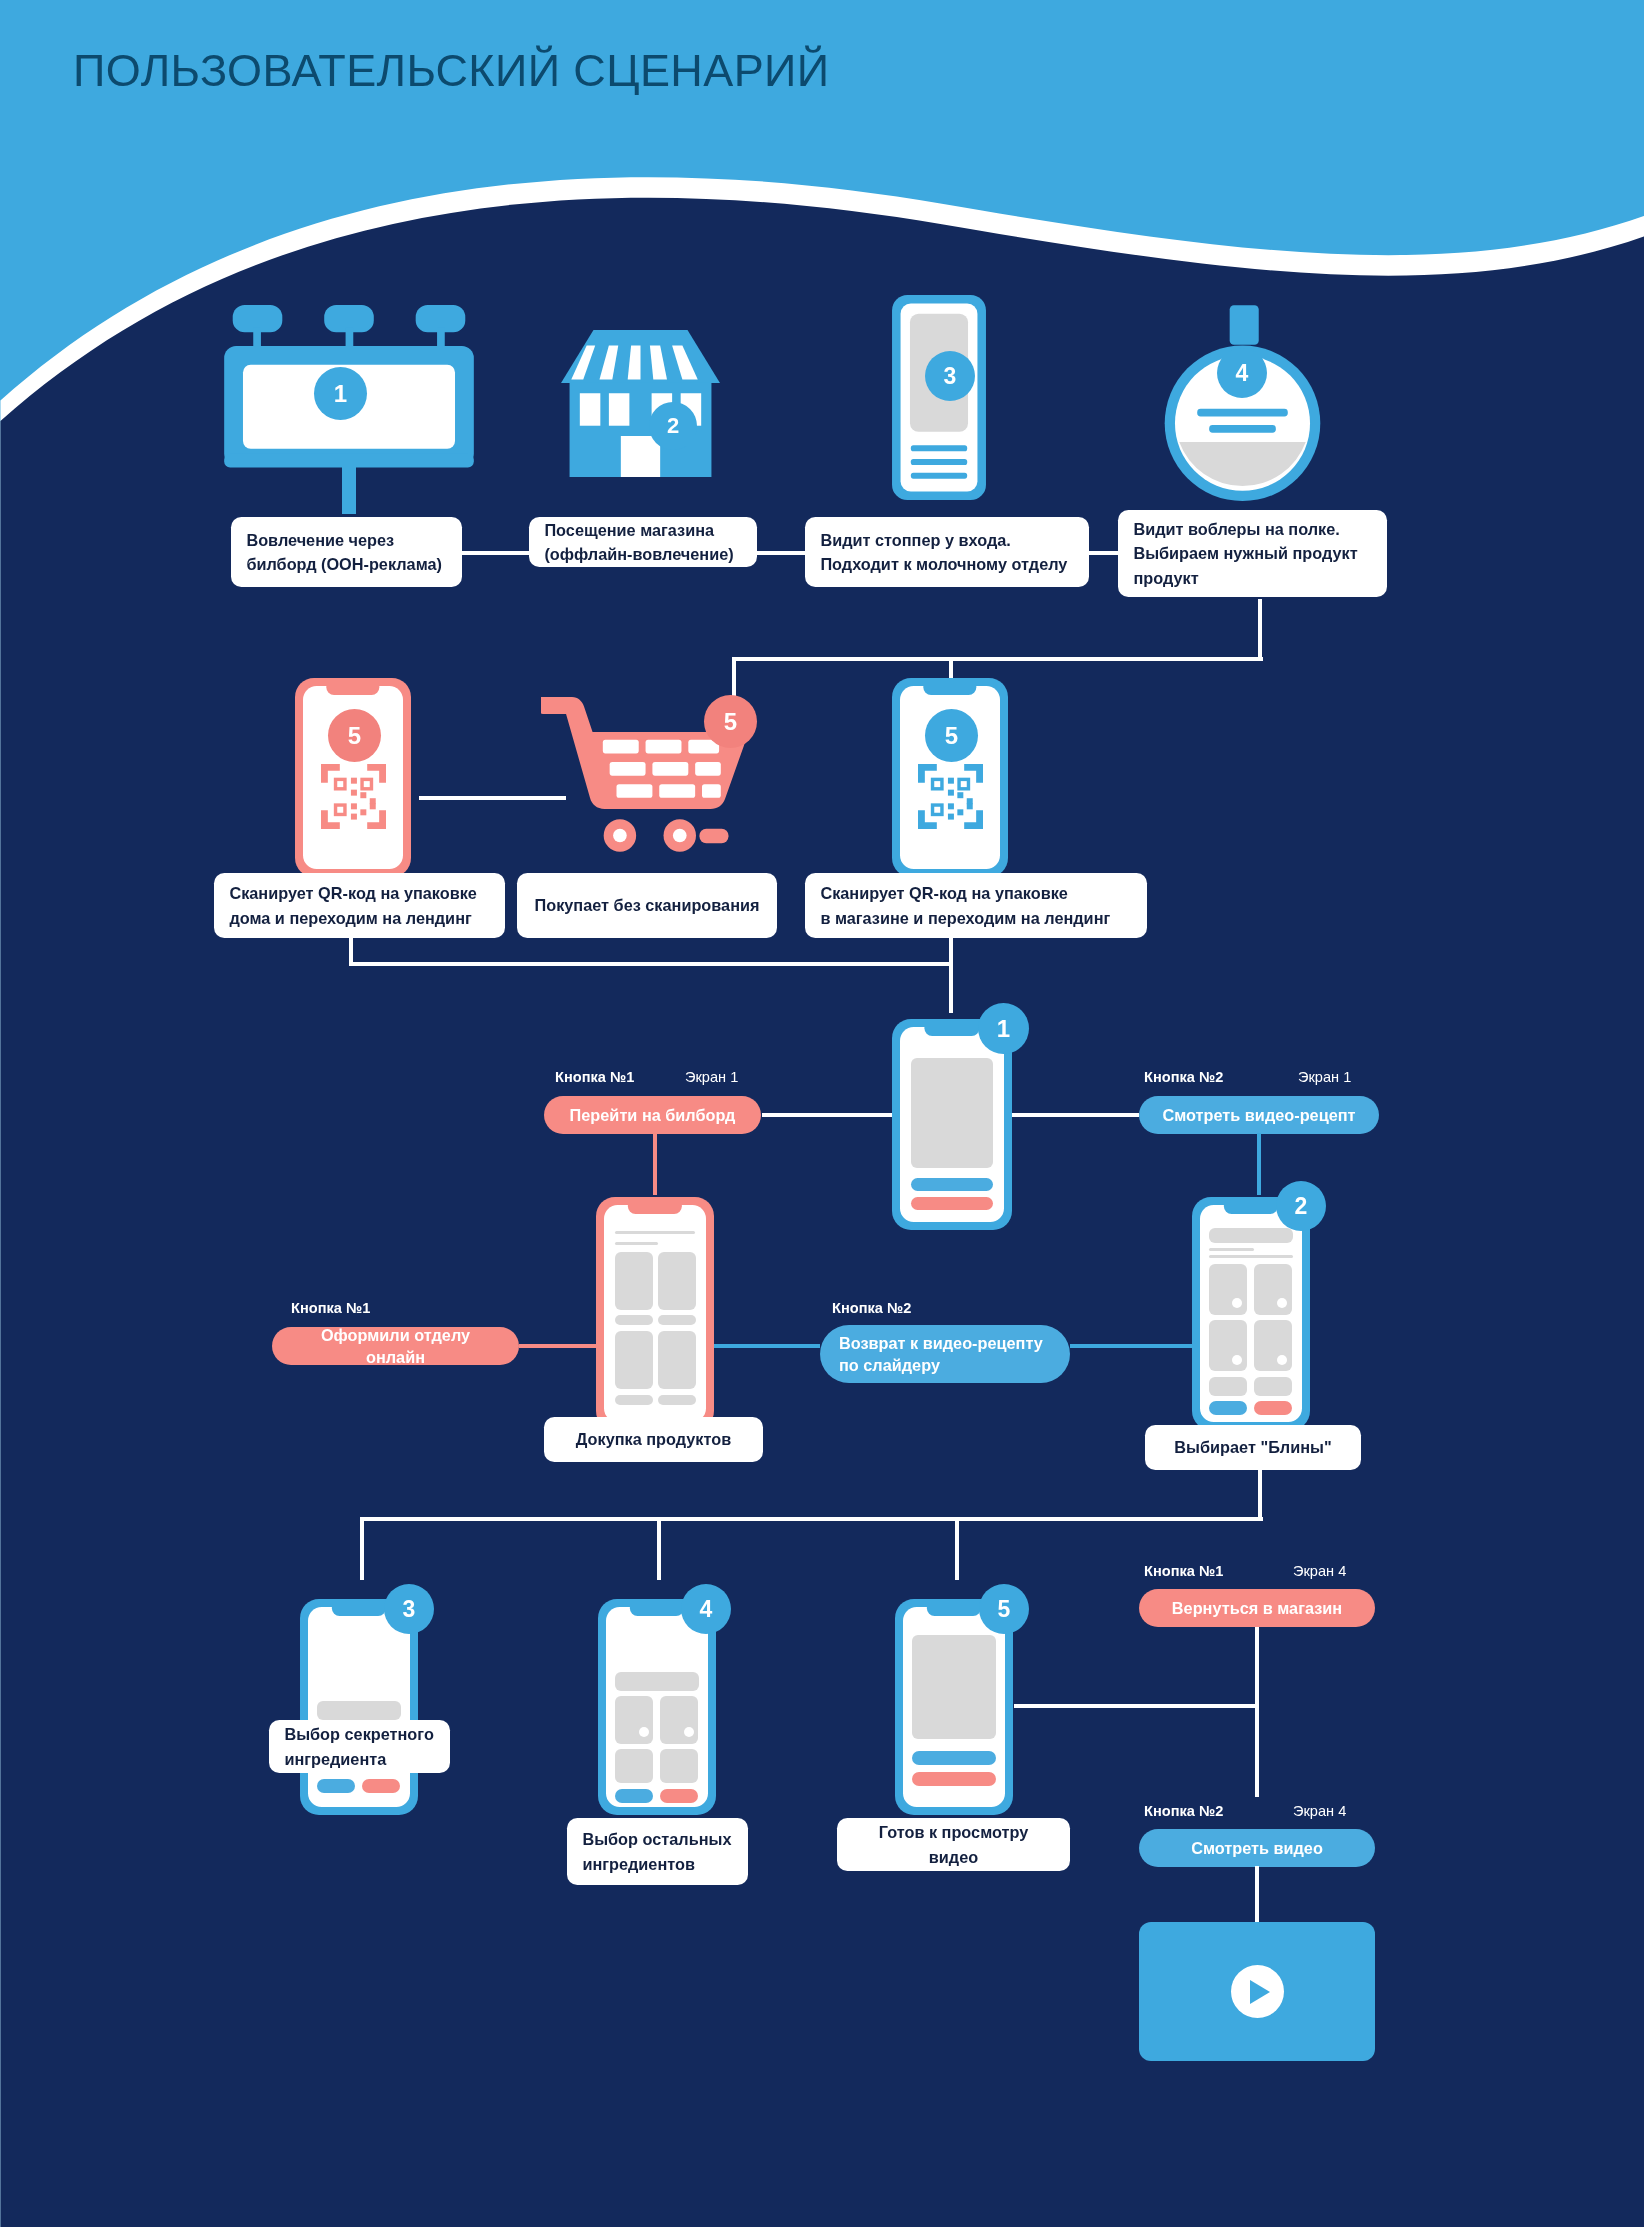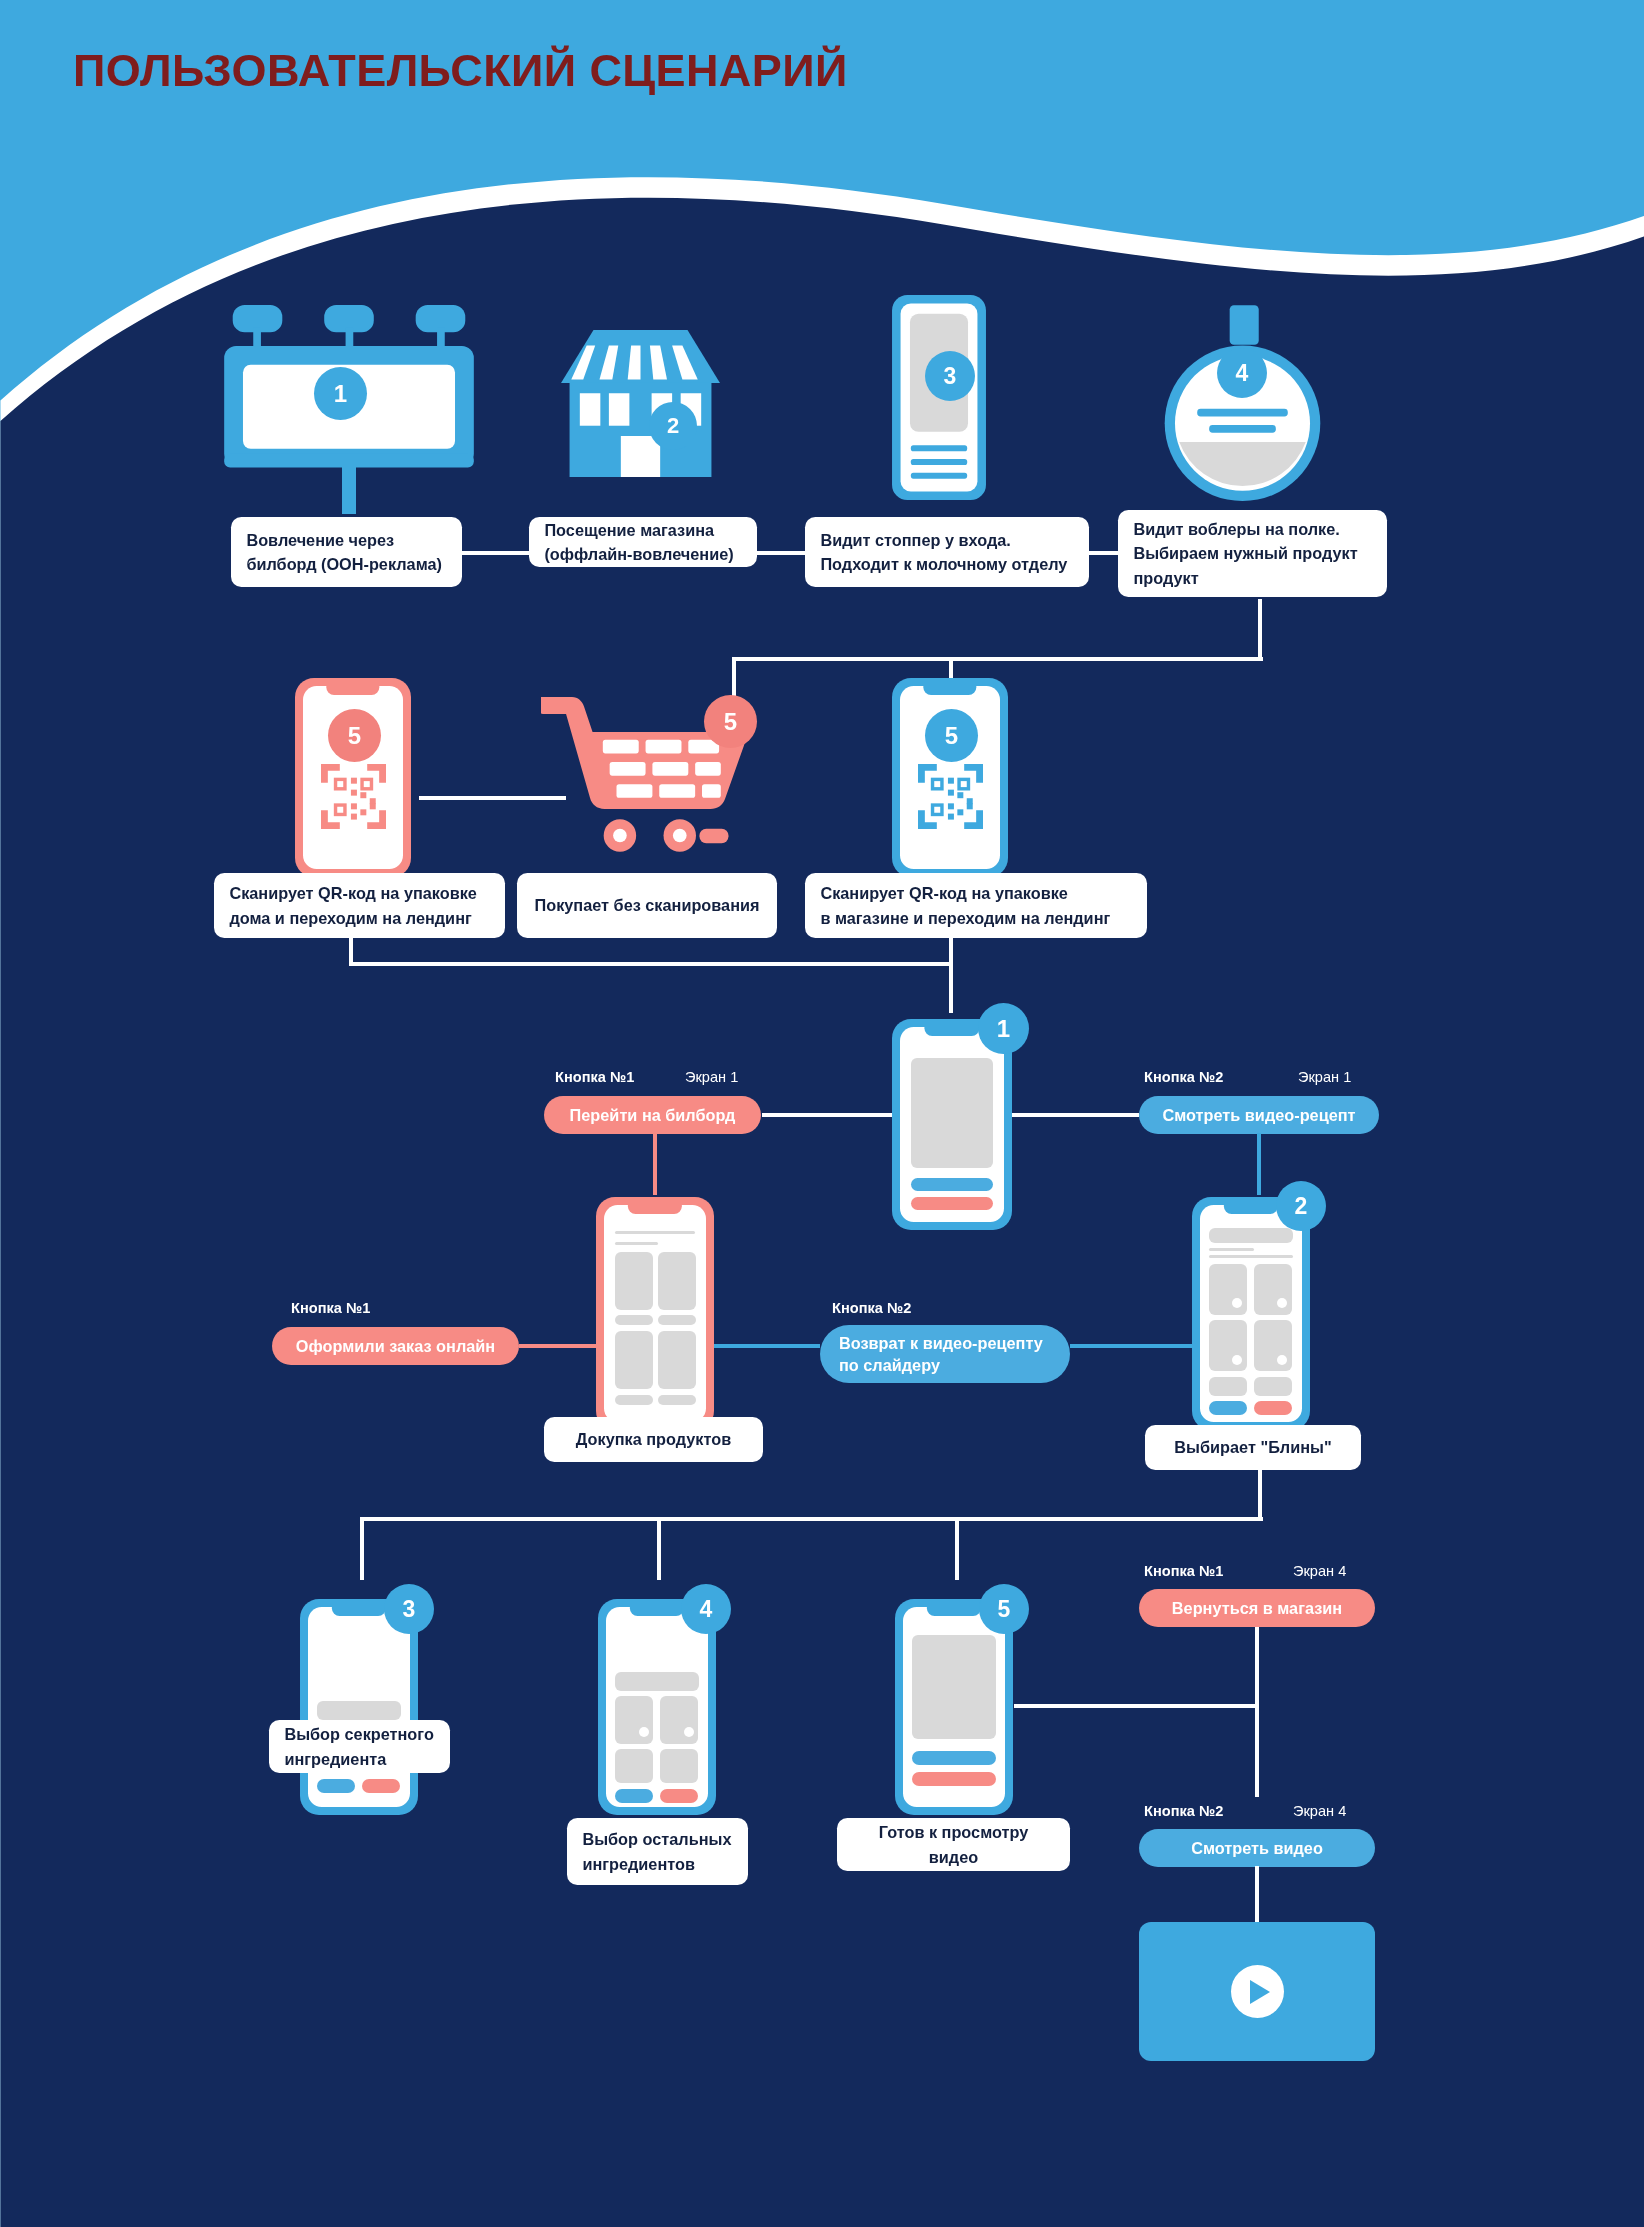--- a/index.html
+++ b/index.html
@@ -11,21 +11,21 @@
   }
   #root { position: relative; width: 1645px; height: 2227px; }
 
   
   .header-band {
     position: absolute; left: 0; top: 0; width: 1645px; height: 360px;
     background: #3EA9DF;
   }
   .page-title {
     position: absolute; left: 73px; top: 45px;
-    font-size: 45px; font-weight: bold; color: #7f1d1d;
+    font-size: 45px; font-weight: normal; color: #0c4a6e;
     letter-spacing: 0.4px; white-space: nowrap;
   }
 
   
   .wave-wrap { position: absolute; left:0; top:0; width:1645px; height:2227px; }
   .wave-svg { position:absolute; left:0; top:0; }
 
   
   .ln { position: absolute; background: #FFFFFF; }
   .ln.pink { background: #F78B85; }
@@ -322,21 +322,21 @@
     <div class="blk" style="left:62px; top:55px; width:38px; height:58px;"></div>
     <div class="blk" style="left:19px; top:118px; width:38px; height:10.3px;"></div>
     <div class="blk" style="left:62px; top:118px; width:38px; height:10.3px;"></div>
     <div class="blk" style="left:19px; top:134px; width:38px; height:58px;"></div>
     <div class="blk" style="left:62px; top:134px; width:38px; height:58px;"></div>
     <div class="blk" style="left:19px; top:198px; width:38px; height:10.3px;"></div>
     <div class="blk" style="left:62px; top:198px; width:38px; height:10.3px;"></div>
   </div>
 
   <div class="btn-cap" style="left:291px; top:1300px;">Кнопка №1</div>
-  <div class="pill pink center" style="left:272px; top:1327px; width:247px; height:38px;">Оформили заказ онлайн</div>
+  <div class="pill pink center" style="left:272px; top:1327px; width:247px; height:38px;">Оформили отделу онлайн</div>
   <div class="ln pink" style="left:519px; top:1344px; width:82px; height:4.3px;"></div>
   <div class="label-box center" style="left:544px; top:1417px; width:219px; height:45px;">Докупка продуктов</div>
 
   <div class="phone" style="left:1192px; top:1197px; width:118px; height:233px;">
     <div class="frame" style="background:#3EA9DF;"></div>
     <div class="screen"></div>
     <div class="notch" style="background:#3EA9DF; top:7.7px;"></div>
     <div class="blk" style="left:17px; top:31px; width:84px; height:15.4px;"></div>
     <div class="blk line" style="left:17px; top:51px; width:45px; height:2.6px;"></div>
     <div class="blk line" style="left:17px; top:58px; width:84px; height:2.6px;"></div>

